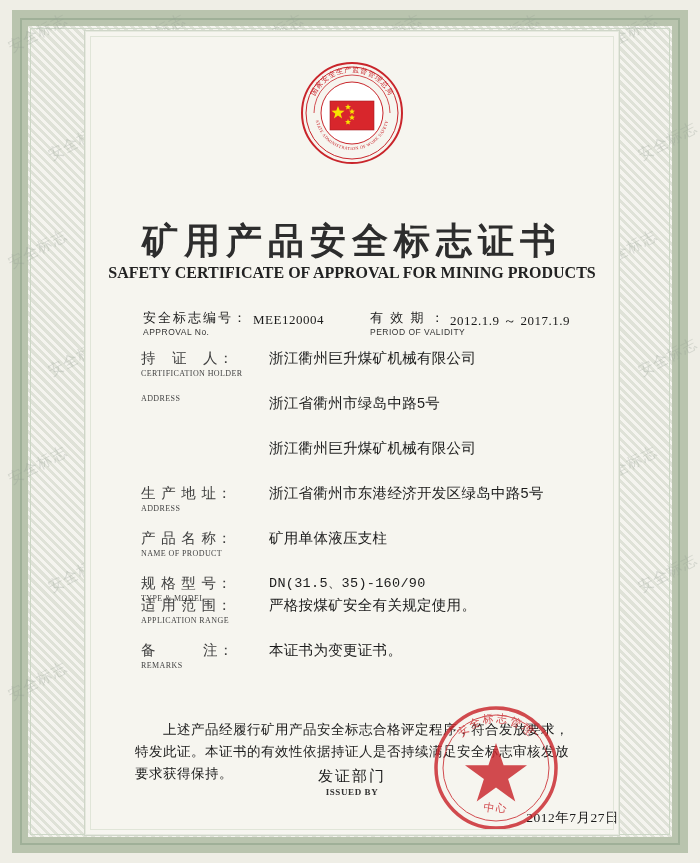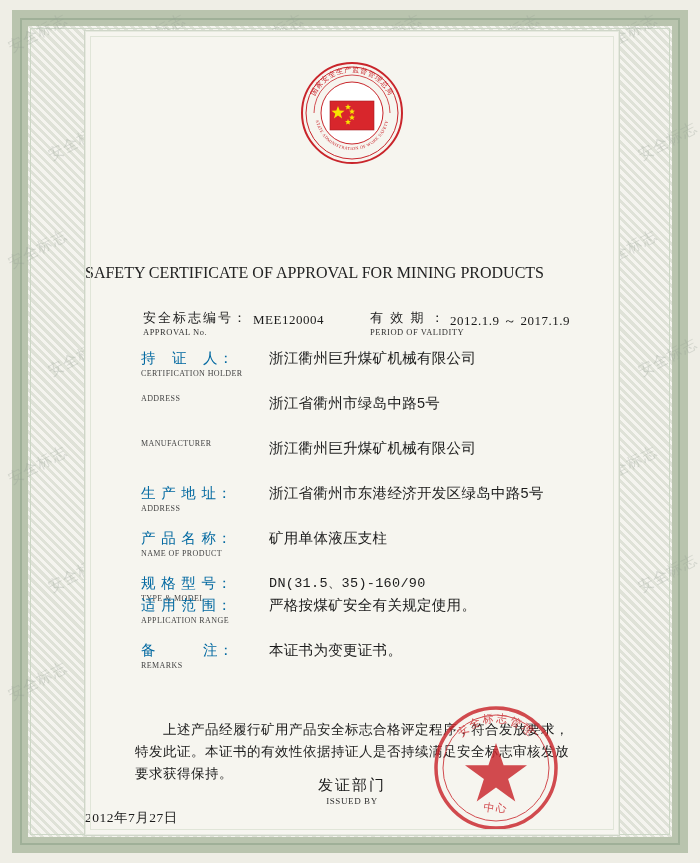--- a/index.html
+++ b/index.html
@@ -110,44 +110,44 @@
     font-family: "Liberation Serif", serif;
     font-weight: bold;
     font-size: 36px;
     letter-spacing: 6px;
     color: #2d2d2d;
   }
   .title-en {
     position: absolute;
     top: 233px;
     width: 100%;
-    text-align: left;
-    font-family: "Liberation Serif", serif;
-    font-weight: normal;
+    text-align: center;
+    font-family: "Liberation Serif", serif;
+    font-weight: bold;
     font-size: 16px;
     letter-spacing: 0px;
     color: #222;
   }
 
   
   .meta-row {
     position: absolute;
     top: 278px;
     left: 0;
     width: 100%;
     height: 34px;
   }
   .meta-label {
     font-family: "Liberation Serif", serif;
     font-size: 13px;
     color: #222;
     letter-spacing: 2px;
   }
   .meta-sub {
-    font-family: Liberation Serif, serif;
+    font-family: Liberation Sans, sans-serif;
     font-size: 8.5px;
     color: #333;
     letter-spacing: .5px;
   }
   .meta-val {
     font-family: "Liberation Serif", serif;
     font-size: 13px;
     color: #1a1a1a;
     letter-spacing: .5px;
   }
@@ -165,21 +165,21 @@
     width: 450px;
   }
   .field {
     position: relative;
     margin-bottom: 13px;
     min-height: 32px;
   }
   .f-label {
     font-family: "Liberation Serif", serif;
     font-size: 14.5px;
-    color: #0369a1;
+    color: #404040;
     letter-spacing: 1px;
     white-space: nowrap;
   }
   .f-sub {
     font-family: "Liberation Serif", serif;
     font-size: 8px;
     color: #444;
     letter-spacing: .4px;
     margin-top: 1px;
   }
@@ -212,40 +212,40 @@
     letter-spacing: .5px;
   }
 
   
   .issuer {
     position: absolute;
     left: 0;
     top: 736px;
     width: 100%;
     text-align: center;
-    margin-top: 9px;
   }
   .issuer-cn {
     font-family: "Liberation Serif", serif;
     font-size: 15px;
     letter-spacing: 2px;
     color: #1b1b1b;
   }
   .issuer-en {
     font-family: "Liberation Serif", serif;
     font-size: 9px;
     letter-spacing: .6px;
     color: #333;
     margin-top: 1px;
+    font-weight: bold;
   }
   .issue-date {
     position: absolute;
     top: 778px;
     width: 100%;
-    text-align: left;
+    text-align: right;
     font-family: "Liberation Serif", serif;
     font-size: 13.5px;
     color: #1b1b1b;
     letter-spacing: .5px;
   }
 
   
   .seal {
     position: absolute;
     left: 346px;
@@ -328,20 +328,21 @@
           <path id="emArcBot" d="M52 52 m-37 0 a37 37 0 0 0 74 0" fill="none"></path>
           <text font-family="Liberation Serif, serif" font-size="7.2" fill="#c9252b" letter-spacing="0.6">
             <textPath href="#emArcTop" startOffset="50%" text-anchor="middle">国家安全生产监督管理总局</textPath>
           </text>
           <text font-family="Liberation Serif, serif" font-size="4.4" fill="#c9252b" letter-spacing="0.3">
             <textPath href="#emArcBot" startOffset="50%" text-anchor="middle">STATE ADMINISTRATION OF WORK SAFETY</textPath>
           </text>
         </svg>
       </div>
 
+      <div class="title-cn">矿用产品安全标志证书</div>
       <div class="title-en">SAFETY CERTIFICATE OF APPROVAL FOR MINING PRODUCTS</div>
 
       <div class="meta-row">
         <div class="approval-block">
           <div class="meta-label">安全标志编号：</div>
           <div class="meta-sub">APPROVAL No.</div>
         </div>
         <div class="meta-val approval-val">MEE120004</div>
 
         <div class="validity-block">
@@ -355,21 +356,20 @@
           <div class="field">
             <div class="f-label">持　证　人：</div>
             <div class="f-sub">CERTIFICATION HOLDER</div>
             <div class="f-val">浙江衢州巨升煤矿机械有限公司</div>
           </div>
           <div class="field">
             <div class="f-sub">ADDRESS</div>
             <div class="f-val">浙江省衢州市绿岛中路5号</div>
           </div>
           <div class="field">
-            <div class="f-sub">MANUFACTURER</div>
             <div class="f-val">浙江衢州巨升煤矿机械有限公司</div>
           </div>
           <div class="field">
             <div class="f-label">生 产 地 址：</div>
             <div class="f-sub">ADDRESS</div>
             <div class="f-val">浙江省衢州市东港经济开发区绿岛中路5号</div>
           </div>
           <div class="field">
             <div class="f-label">产 品 名 称：</div>
             <div class="f-sub">NAME OF PRODUCT</div>

